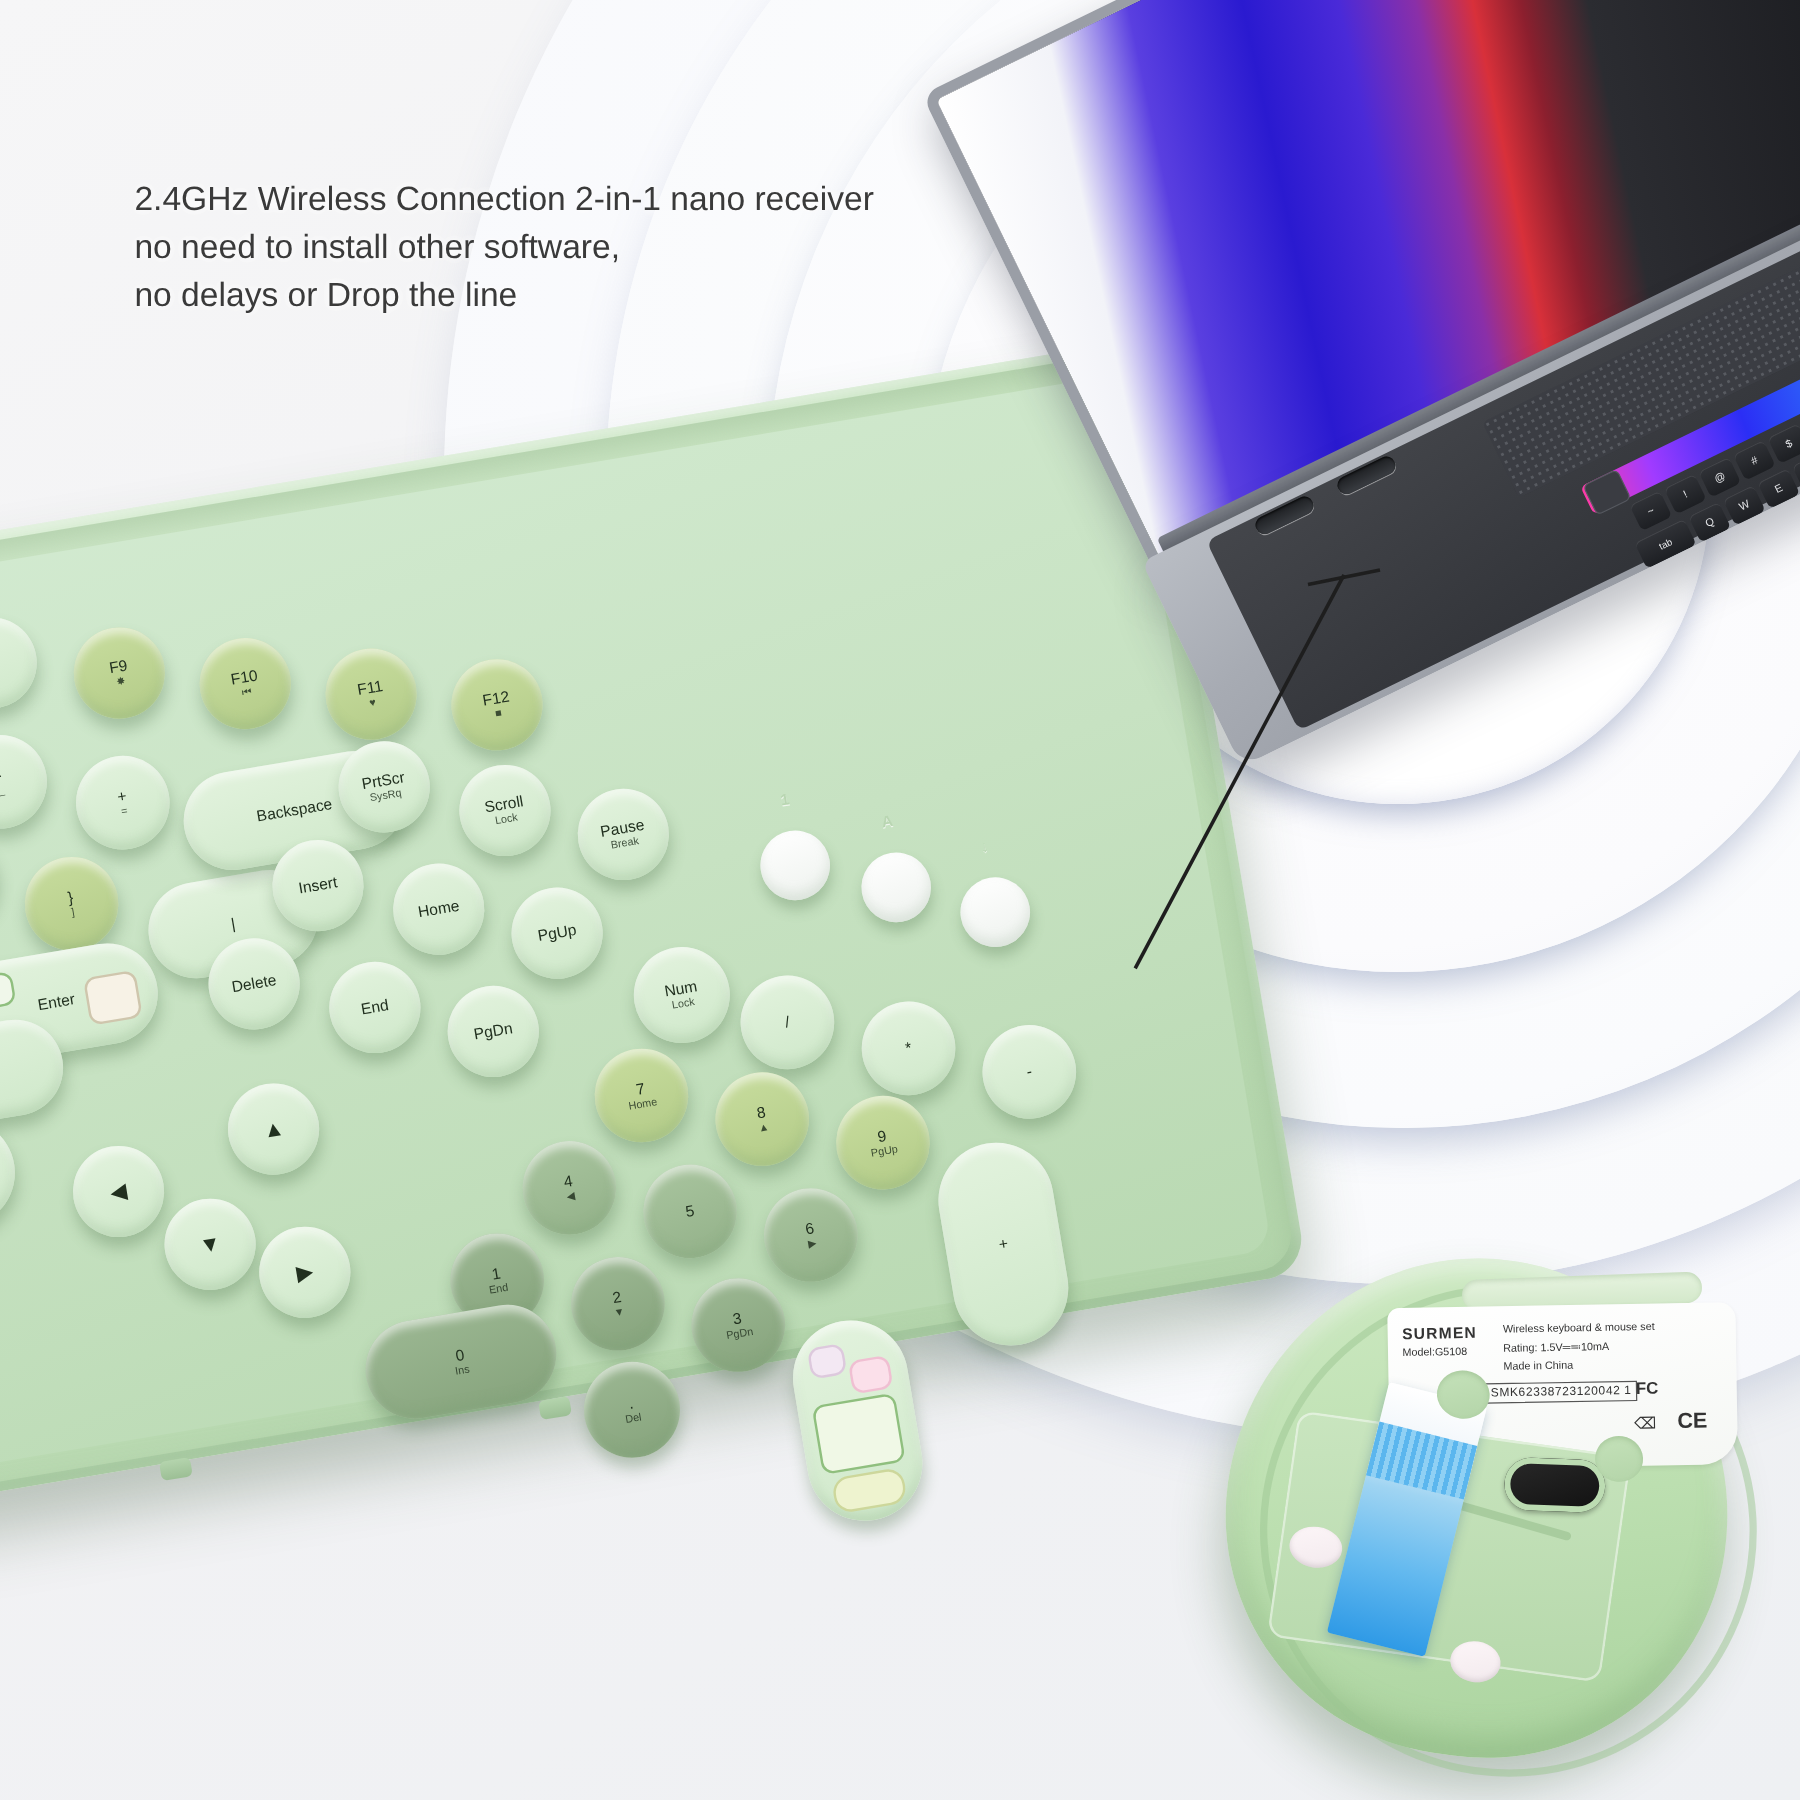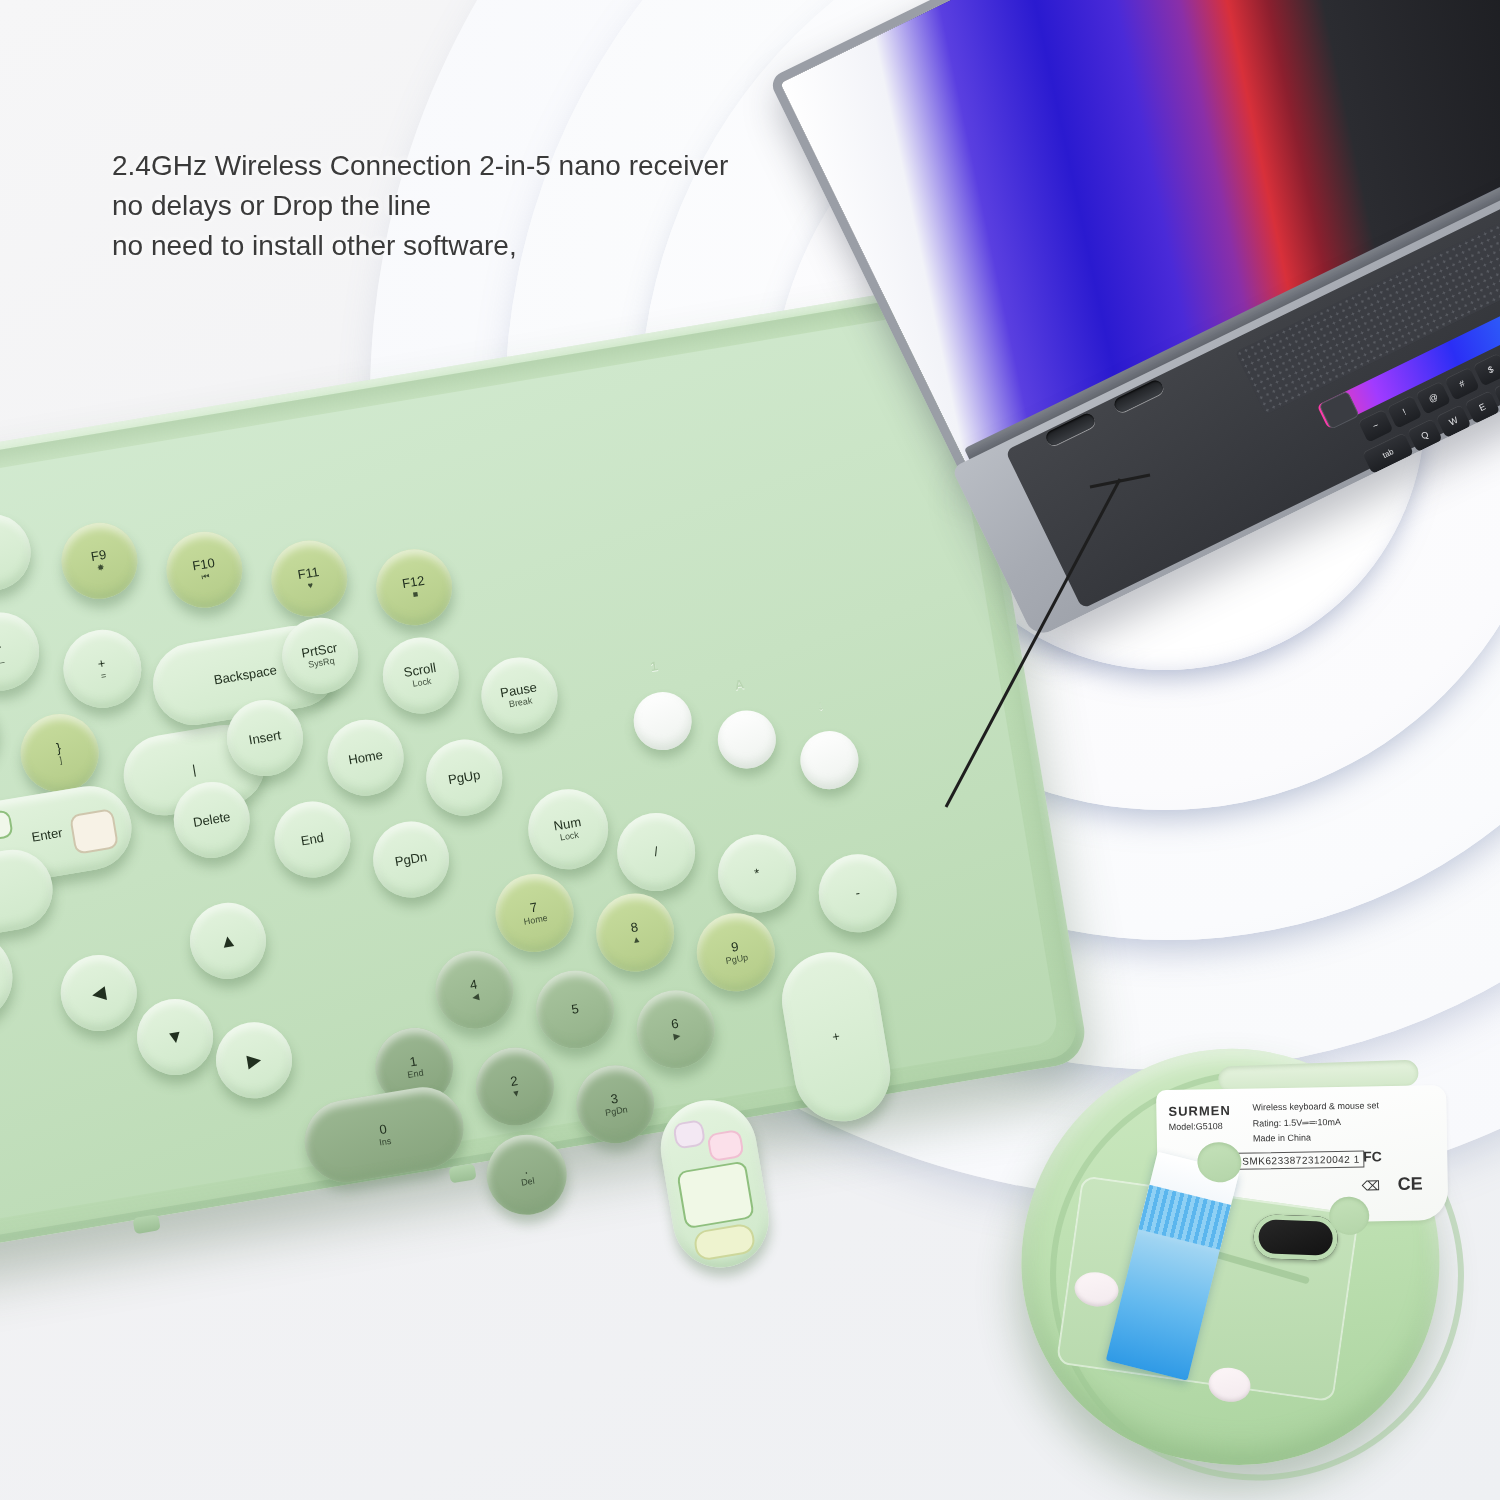--- a/index.html
+++ b/index.html
@@ -228,23 +228,23 @@
     </div>
   </div>
 
   <svg class="leader" viewBox="0 0 260 360">
     <line x1="210" y1="20" x2="150" y2="32" stroke="#1e1e1e" stroke-width="3"></line>
     <line x1="180" y1="24" x2="6" y2="352" stroke="#1e1e1e" stroke-width="3"></line>
   </svg>
 
   <div class="headline">
     <div class="subline">
-      <div>2.4GHz Wireless Connection 2-in-5 nano receiver</div>
+      <div>2.4GHz Wireless Connection 2-in-1 nano receiver</div>
+      <div>no need to install other software,</div>
       <div>no delays or Drop the line</div>
-      <div>no need to install other software,</div>
     </div>
   </div>
 
   <div class="keyboard">
     <div class="kb-body">
       <div class="kb-lip"></div>
       <div class="kb-plate" id="kb-plate">
 
         <div class="key lt" style="left:118px;top:44px;width:76px;height:76px;">
           <span>F8</span>

